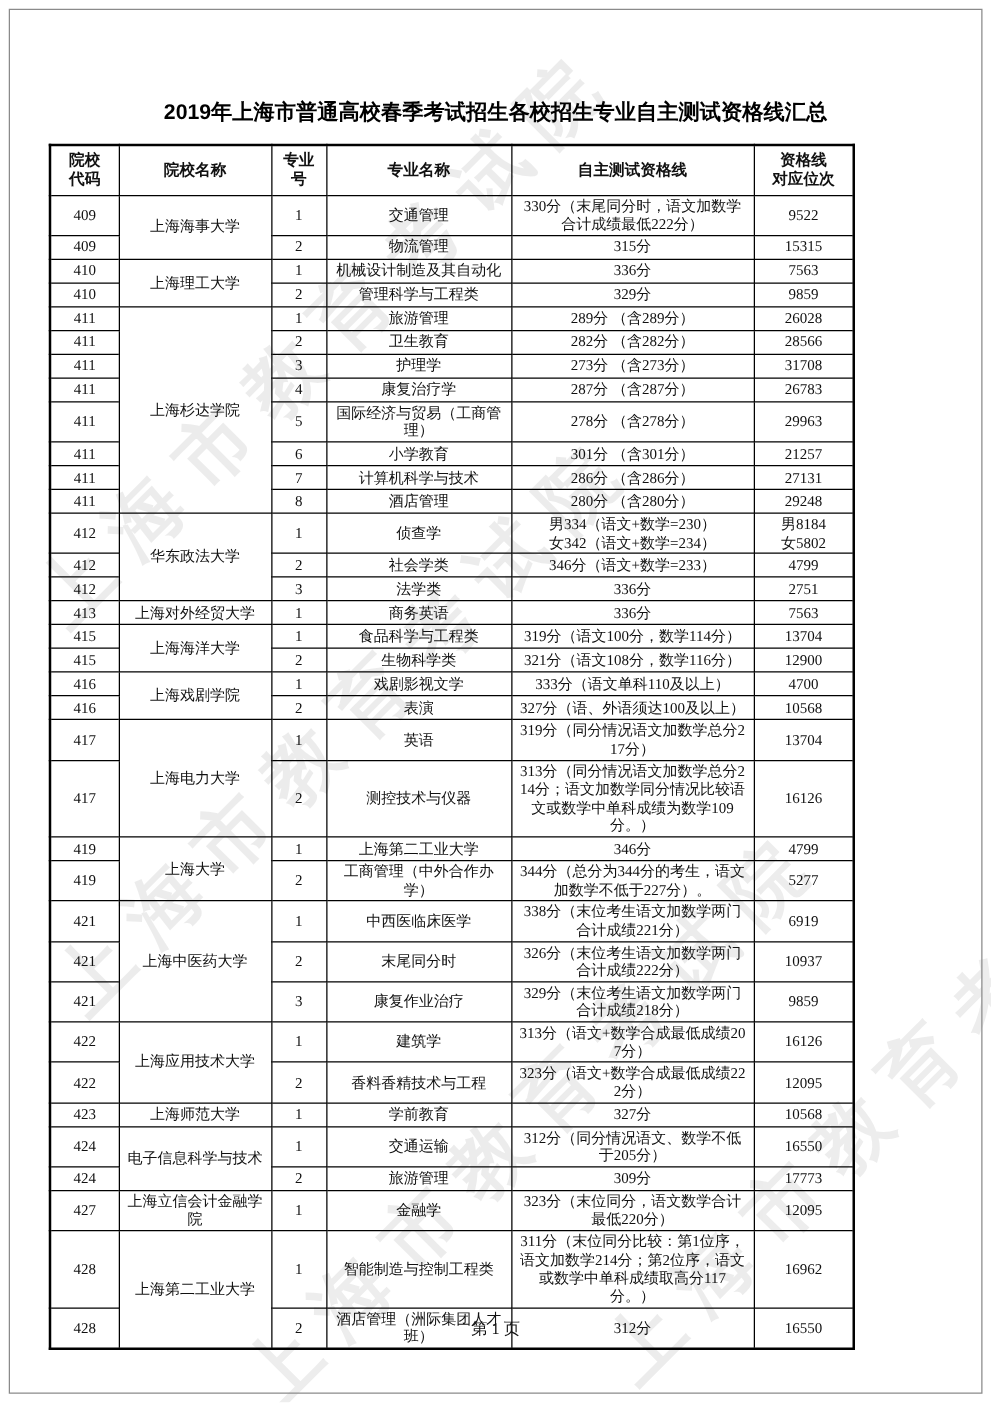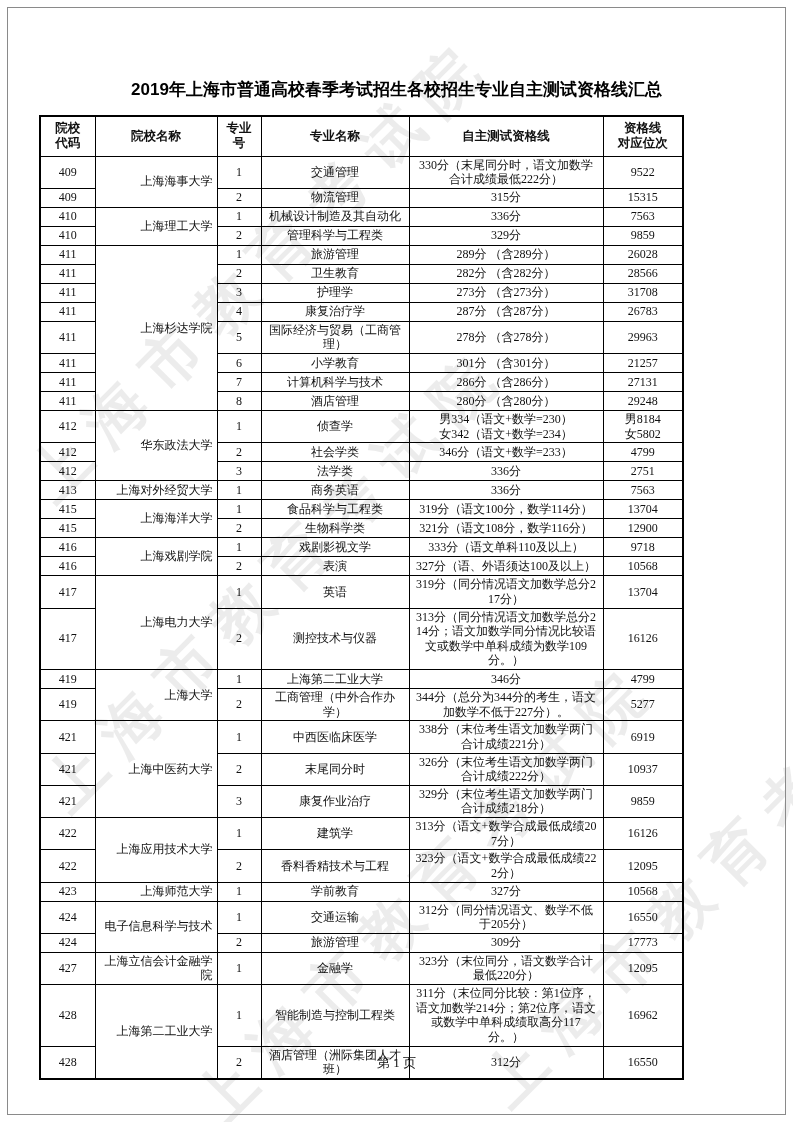--- a/index.html
+++ b/index.html
@@ -65,21 +65,21 @@
     word-break: break-all;
   }
   table.qtable th {
     font-weight: bold;
     text-align: center;
     height: 40px;
     font-size: 12.5px;
   }
   table.qtable td { height: 19px; }
   .c-center { text-align: center; }
-  .col-college-cell { text-align: right; padding-left: 5px; }
+  .col-college-cell { text-align: center; padding-left: 5px; }
   .col-major-cell { text-align: center; }
   .col-line-cell { text-align: center; }
   .footer {
     position: absolute;
     bottom: 50px;
     left: 0;
     width: 100%;
     text-align: center;
     font-size: 13px;
     z-index: 1;
@@ -255,21 +255,21 @@
             <td class="col-major-cell">生物科学类</td>
             <td class="col-line-cell">321分（语文108分，数学116分）</td>
             <td class="c-center">12900</td>
           </tr>
           <tr>
             <td class="c-center">416</td>
             <td class="col-college-cell" rowspan="2">上海戏剧学院</td>
             <td class="c-center">1</td>
             <td class="col-major-cell">戏剧影视文学</td>
             <td class="col-line-cell">333分（语文单科110及以上）</td>
-            <td class="c-center">9718</td>
+            <td class="c-center">4700</td>
           </tr>
           <tr>
             <td class="c-center">416</td>
             <td class="c-center">2</td>
             <td class="col-major-cell">表演</td>
             <td class="col-line-cell">327分（语、外语须达100及以上）</td>
             <td class="c-center">10568</td>
           </tr>
           <tr>
             <td class="c-center">417</td>

